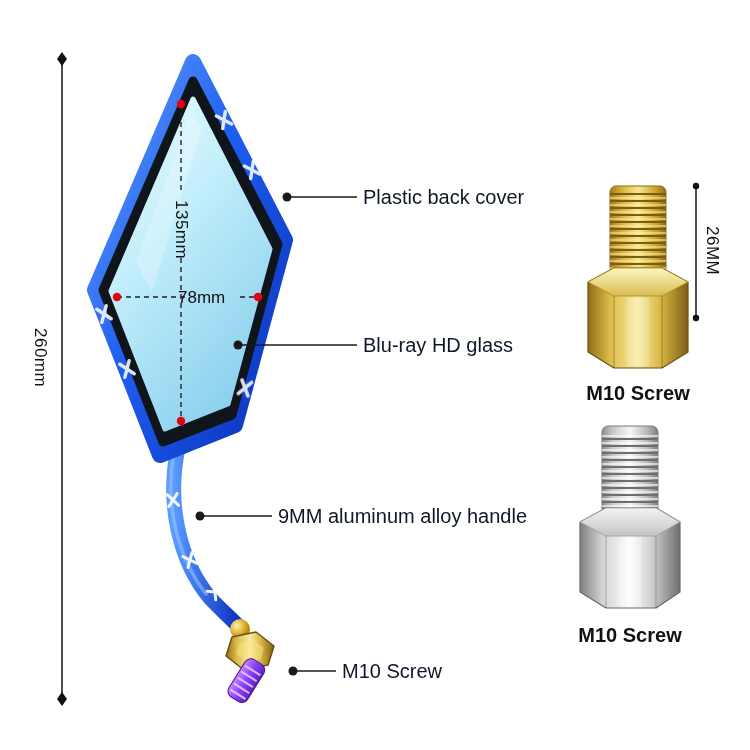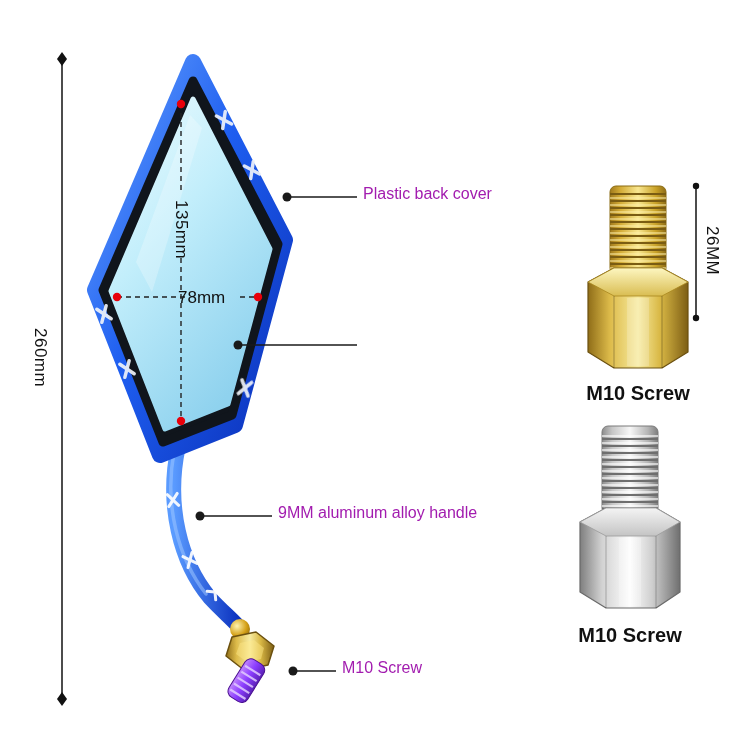--- a/index.html
+++ b/index.html
@@ -1,19 +1,19 @@
 <!DOCTYPE html>
 <html><head>
 <meta charset="utf-8">
 <style>
   html,body{margin:0;padding:0;}
   body{width:750px;height:750px;background:#ffffff;font-family:"Liberation Sans",sans-serif;}
   .canvas{position:relative;width:750px;height:750px;background:#ffffff;overflow:hidden;}
   .art{position:absolute;left:0;top:0;}
-  .label{position:absolute;font-size:16px;color:#a21caf;white-space:nowrap;line-height:1.3;}
+  .label{position:absolute;font-size:20px;color:#0f172a;white-space:nowrap;line-height:1.3;}
   .dim{position:absolute;font-size:17px;color:#111111;white-space:nowrap;line-height:1.2;}
   .vert{writing-mode:vertical-rl;text-orientation:mixed;letter-spacing:0.5px;}
   .screw-label{position:absolute;width:136px;text-align:center;font-size:20px;font-weight:600;color:#111111;white-space:nowrap;}
 </style>
 </head>
 <body>
 
 <div class="canvas">
 
   <svg class="art" width="750" height="750" viewBox="0 0 750 750">
@@ -206,19 +206,20 @@
       <rect x="619" y="538" width="22" height="68" fill="#ffffff" opacity="0.25"></rect>
     </g>
   </svg>
 
   <span class="dim vert" style="left:30px; top:328px;">260mm</span>
   <span class="dim vert" style="left:171px; top:200px;">135mm</span>
   <span class="dim" style="left:178px; top:288px;">78mm</span>
   <span class="dim vert" style="left:702px; top:226px;">26MM</span>
 
   <span class="label" style="left:363px; top:184px;">Plastic back cover</span>
+  <span class="label" style="left:363px; top:332px;">Blu-ray HD glass</span>
   <span class="label" style="left:278px; top:503px;">9MM aluminum alloy handle</span>
   <span class="label" style="left:342px; top:658px;">M10 Screw</span>
 
   <span class="screw-label" style="left:570px; top:382px;">M10 Screw</span>
   <span class="screw-label" style="left:562px; top:624px;">M10 Screw</span>
 
 </div>
 
 </body></html>

